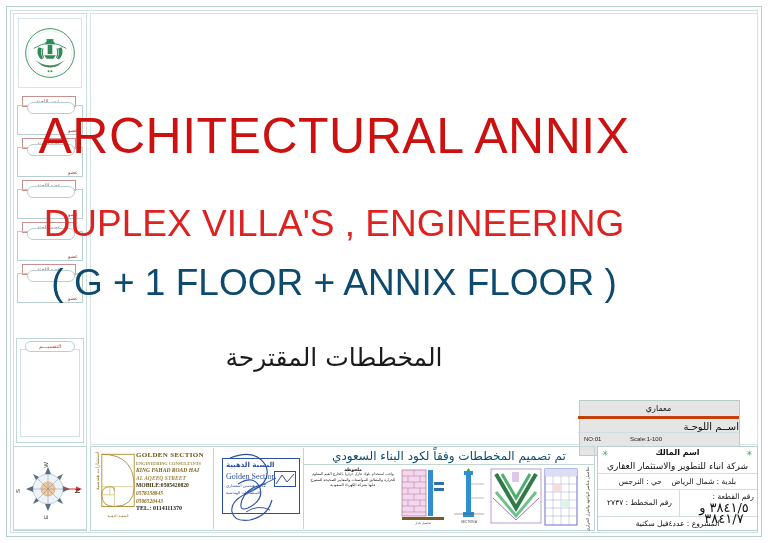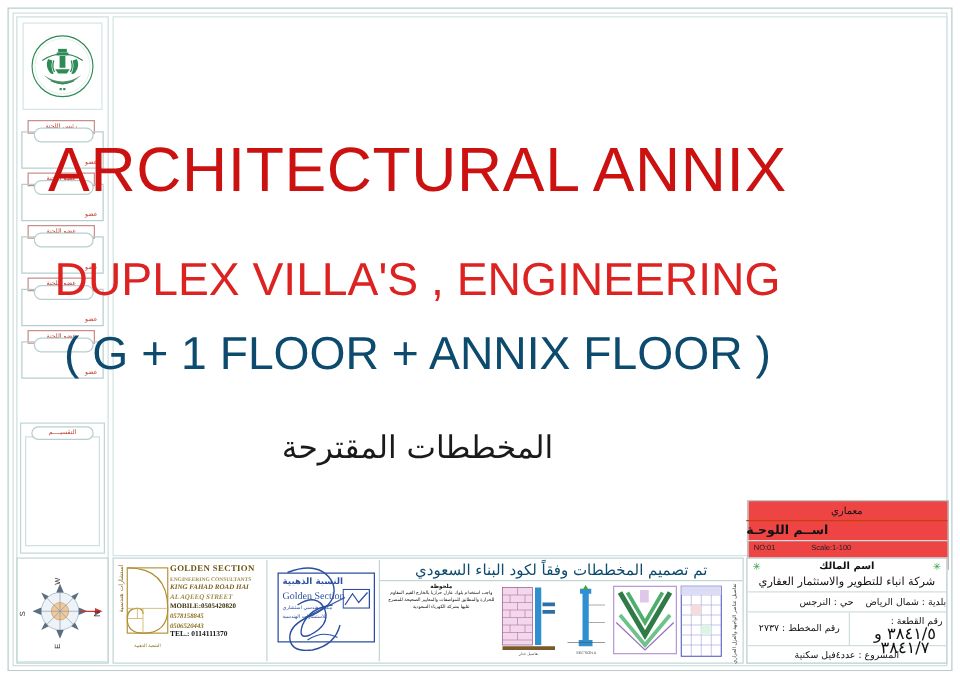--- a/index.html
+++ b/index.html
@@ -222,50 +222,49 @@
     text-align: center;
     color: #1a1a1a;
     font-size: 25px;
     direction: rtl;
     font-family: "DejaVu Sans", sans-serif;
   }
 
   
   .dwg-block {
     position: absolute;
-    left: 598px;
+    left: 579px;
     top: 400px;
     width: 161px;
     height: 56px;
     border: 1px solid #b9cdcd;
     box-sizing: border-box;
     direction: rtl;
-    background: #ef4444;
+    background: #e5e5e5;
   }
   .dwg-row1 {
     position: absolute;
     right: 0; top: 0;
     width: 161px; height: 15px;
     text-align: center;
     font-size: 8px;
     line-height: 15px;
     color: #111;
     font-family: "DejaVu Sans", sans-serif;
   }
   .dwg-row2 {
     position: absolute;
     right: 0; top: 15px;
     width: 161px; height: 16px;
-    text-align: left;
+    text-align: right;
     font-size: 10px;
     line-height: 16px;
     color: #111;
-    border-top: 1px solid #c2410c;
-    font-family: "DejaVu Sans", sans-serif;
-    font-weight: bold;
+    border-top: 3px solid #c2410c;
+    font-family: "DejaVu Sans", sans-serif;
   }
   .dwg-row3 {
     position: absolute;
     right: 0; top: 31px;
     width: 161px; height: 12px;
     border-top: 1px solid #cfdede;
     direction: ltr;
     font-size: 6px;
     line-height: 12px;
     color: #222;
@@ -319,20 +318,21 @@
     line-height: 14px;
     color: #111;
     border-bottom: 1px solid #cfdede;
   }
   .ow-r3 {
     height: 15px;
     line-height: 15px;
     font-size: 7.5px;
     color: #111;
     border-bottom: 1px solid #cfdede;
+    text-align: center;
   }
   .ow-r4 {
     position: relative;
     height: 26px;
     border-bottom: 1px solid #cfdede;
   }
   .ow-plan {
     position: absolute;
     right: 0;
     top: 0;

